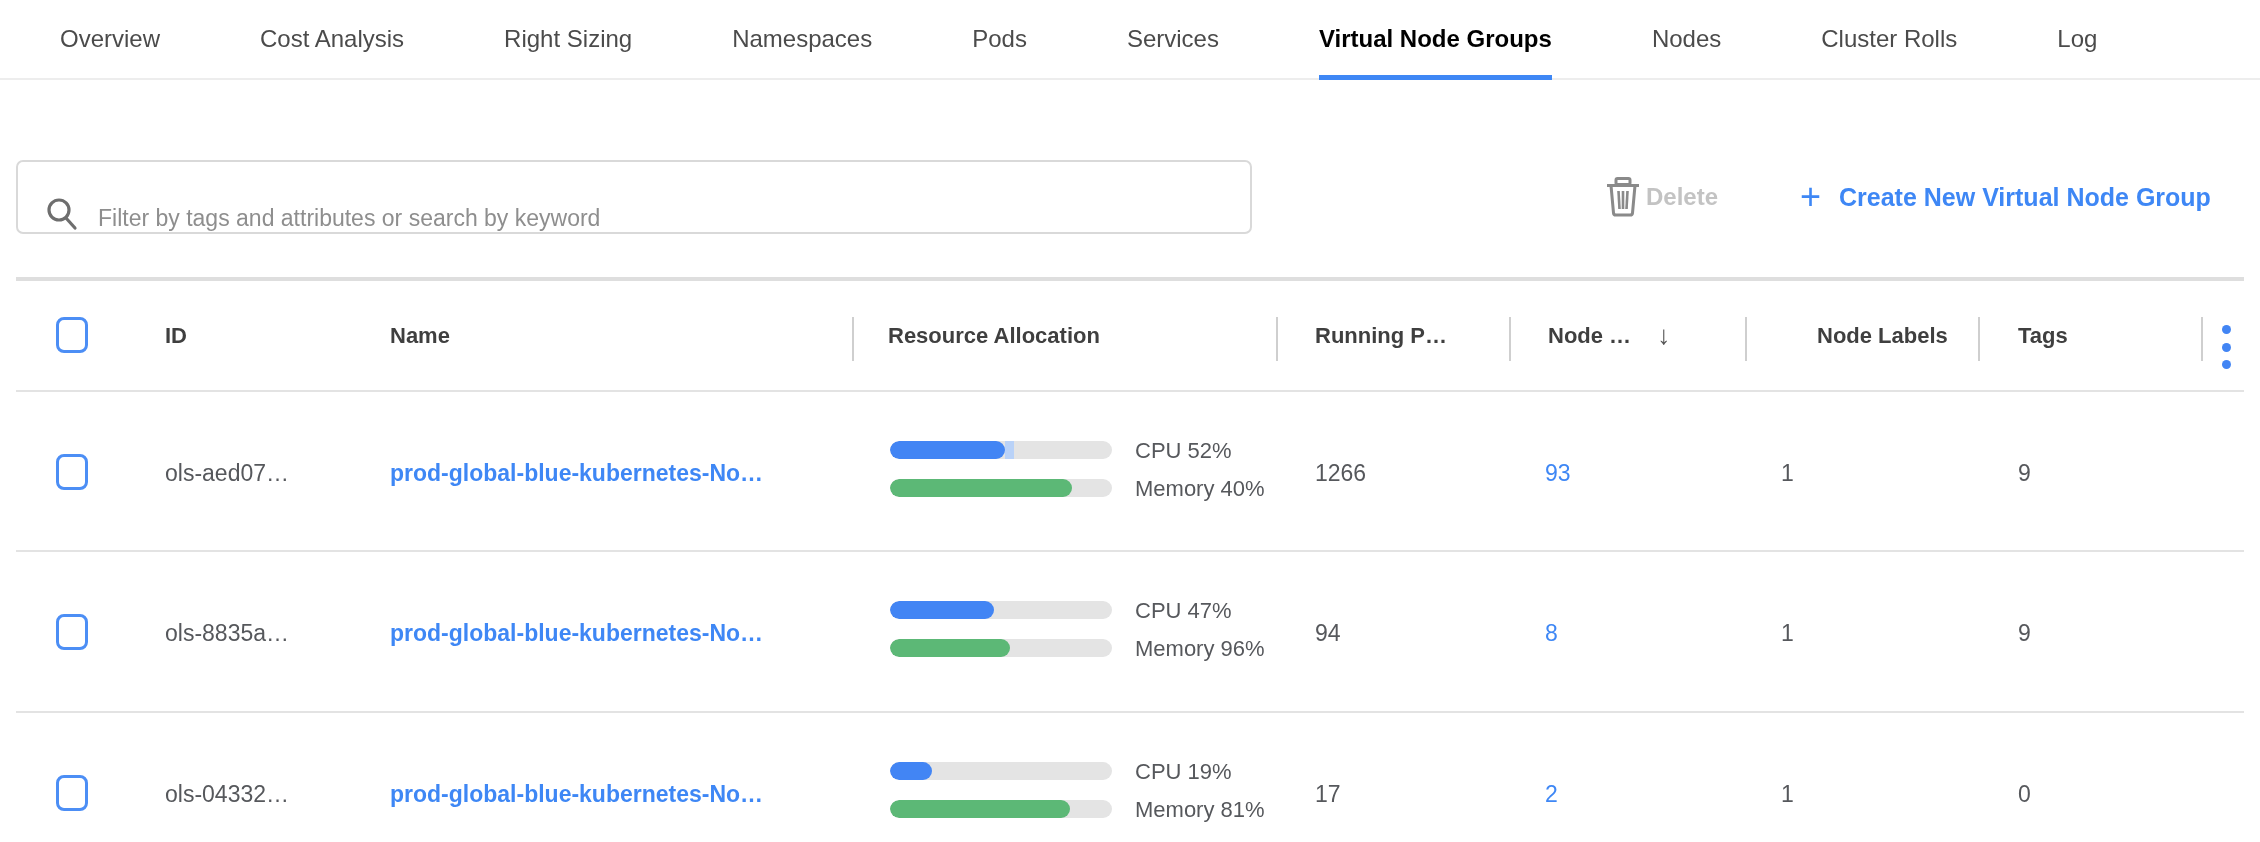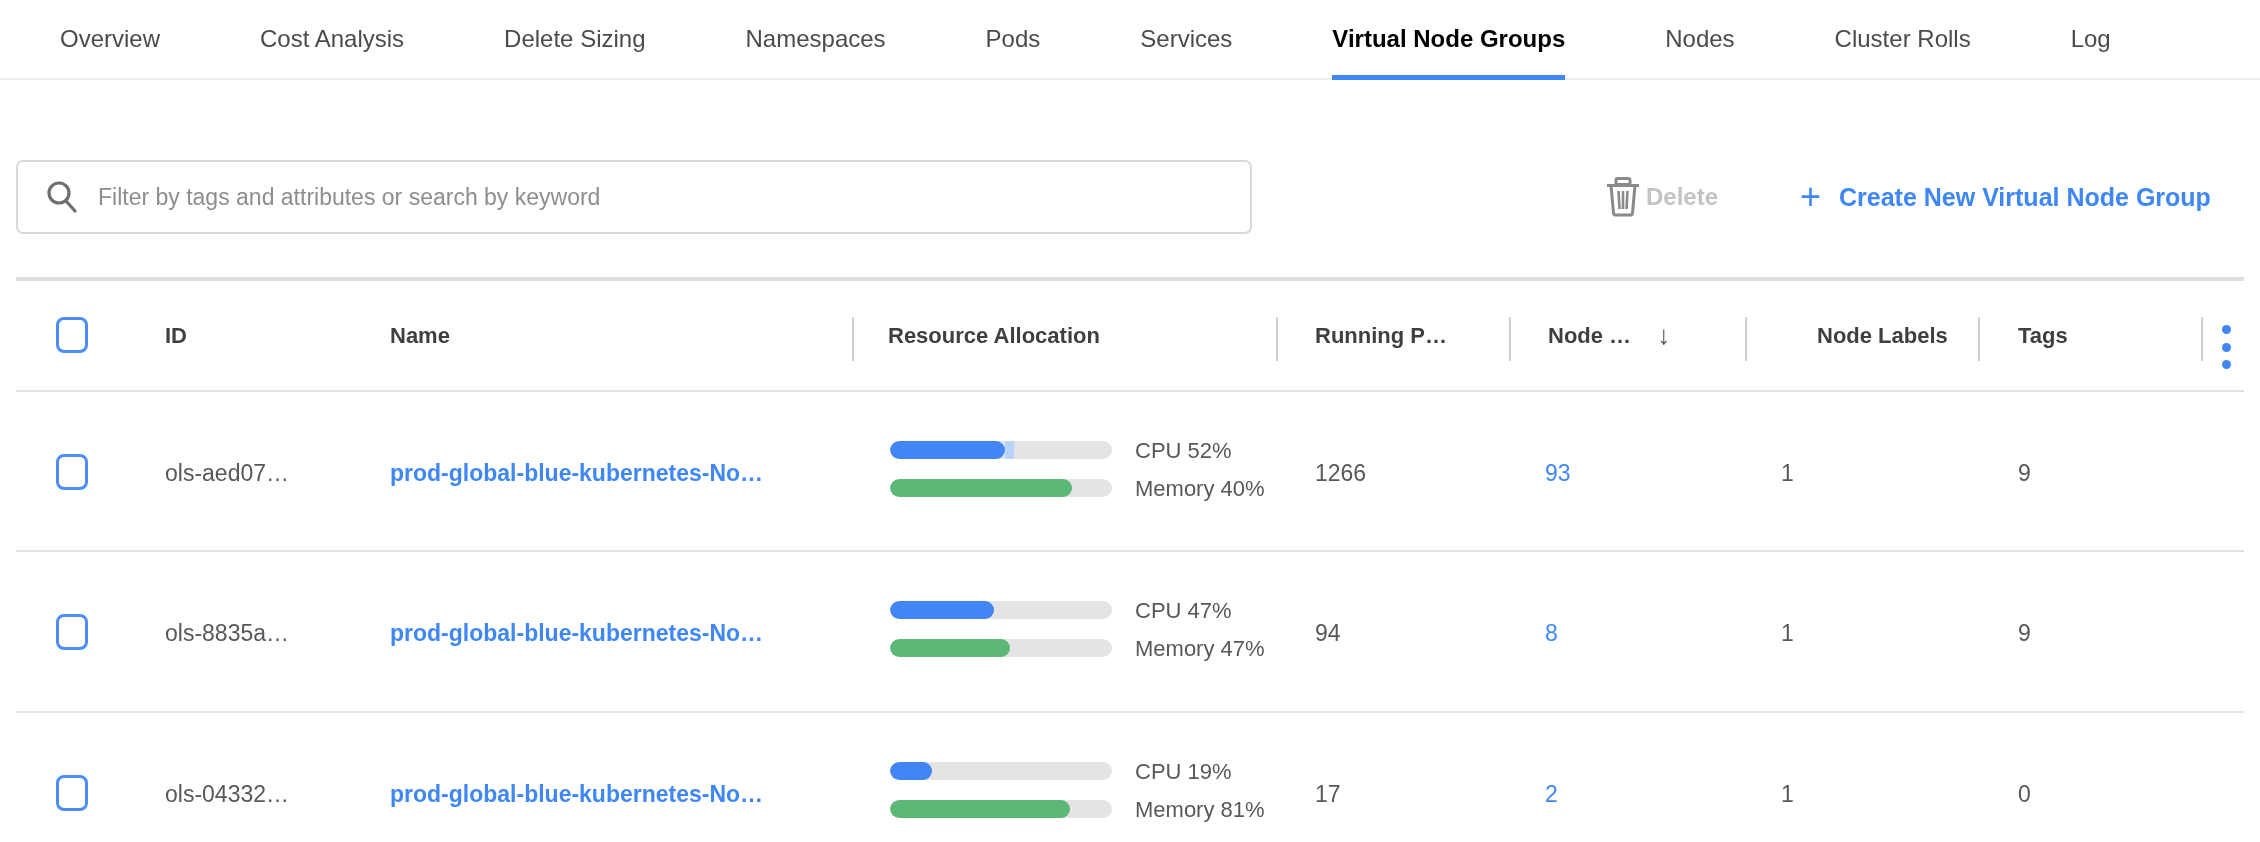--- a/index.html
+++ b/index.html
@@ -12,21 +12,21 @@
             padding-left:60px; gap:100px; background:#fff; }
   .tab { display:flex; align-items:center; font-size:24px; color:#4b4b4b;
          cursor:pointer; position:relative; white-space:nowrap; }
   .tab.active { color:#000000; font-weight:bold; }
   .tab.active::after { content:""; position:absolute; left:0; right:0; bottom:-2px;
                        height:5px; background:#3e87f5; }
 
   
   .searchbox { position:absolute; left:16px; top:160px; width:1236px; height:74px;
                border:2px solid #d9d9d9; border-radius:7px; background:#fff;
-               display:flex; align-items:center; padding-left:26px; }
+               display:flex; align-items:flex-end; padding-left:26px; }
   .searchbox input { border:none; outline:none; font-size:23px; color:#444;
                      font-family:"Liberation Sans", sans-serif; width:1100px;
                      margin-left:18px; background:transparent; }
   .searchbox input::placeholder { color:#8e8e8e; opacity:1; }
 
   .delete-btn { position:absolute; top:160px; height:74px; left:1606px;
                 display:flex; align-items:center; gap:6px; cursor:default; }
   .delete-btn .lbl { font-size:24px; font-weight:bold; color:#c3c3c3; }
   .create-btn { position:absolute; top:160px; height:74px; left:1800px;
                 display:flex; align-items:center; gap:18px; cursor:pointer; }
@@ -77,21 +77,21 @@
   .bar-label.cpu { top:46px; } .bar-label.mem { top:84px; }
 
   svg { display:block; }
 </style>
 </head>
 <body>
 
 <div class="tabbar">
   <div class="tab">Overview</div>
   <div class="tab">Cost Analysis</div>
-  <div class="tab">Delete Sizing</div>
+  <div class="tab">Right Sizing</div>
   <div class="tab">Namespaces</div>
   <div class="tab">Pods</div>
   <div class="tab">Services</div>
   <div class="tab active">Virtual Node Groups</div>
   <div class="tab">Nodes</div>
   <div class="tab">Cluster Rolls</div>
   <div class="tab">Log</div>
 </div>
 
 <div class="searchbox">
@@ -179,21 +179,21 @@
     <span class="checkbox"></span>
     <div class="cell v id">ols-8835a…</div>
     <div class="cell v name">prod-global-blue-kubernetes-No…</div>
     <div class="bar cpu">
       <span class="fill" style="width: 47%;"></span>
     </div>
     <div class="bar-label cpu">CPU 47%</div>
     <div class="bar mem">
       <span class="fill" style="width: 54%;"></span>
     </div>
-    <div class="bar-label mem">Memory 47%</div>
+    <div class="bar-label mem">Memory 96%</div>
     <div class="cell v pods">94</div>
     <div class="cell v nodes">8</div>
     <div class="cell v labels">1</div>
     <div class="cell v tags">9</div>
   </div>
 
   <div class="row-sep" style="top:434px;"></div>
 
   <div class="row" style="top:436px;">
     <span class="checkbox"></span>

